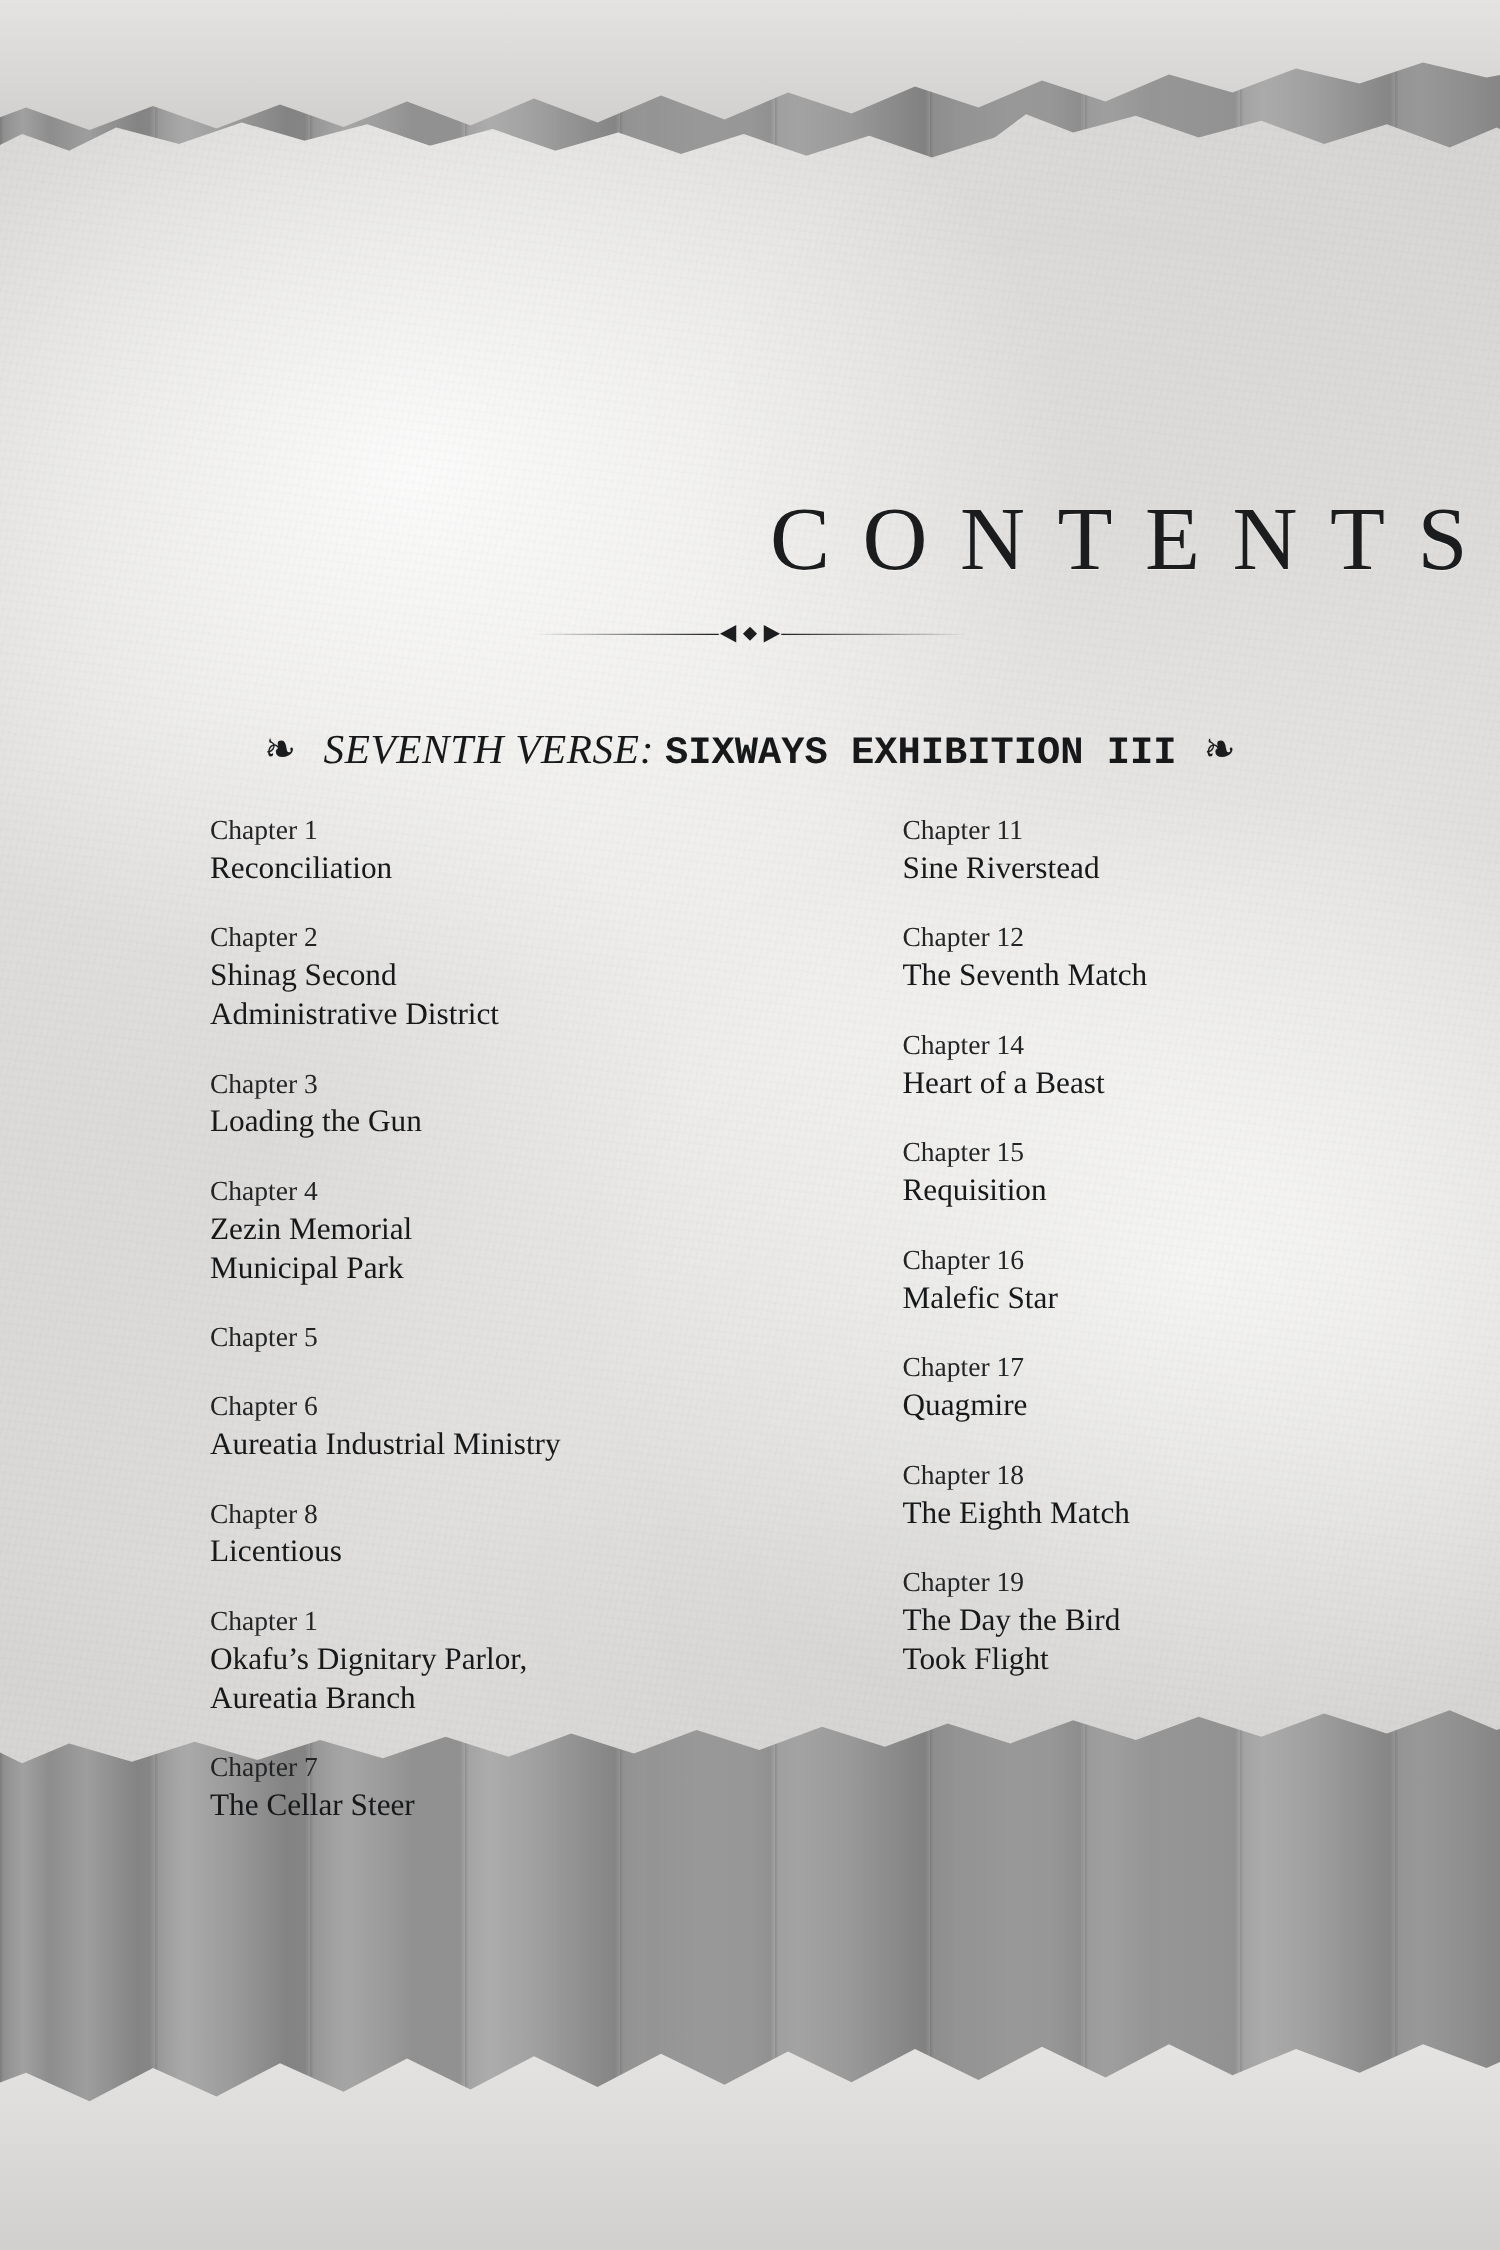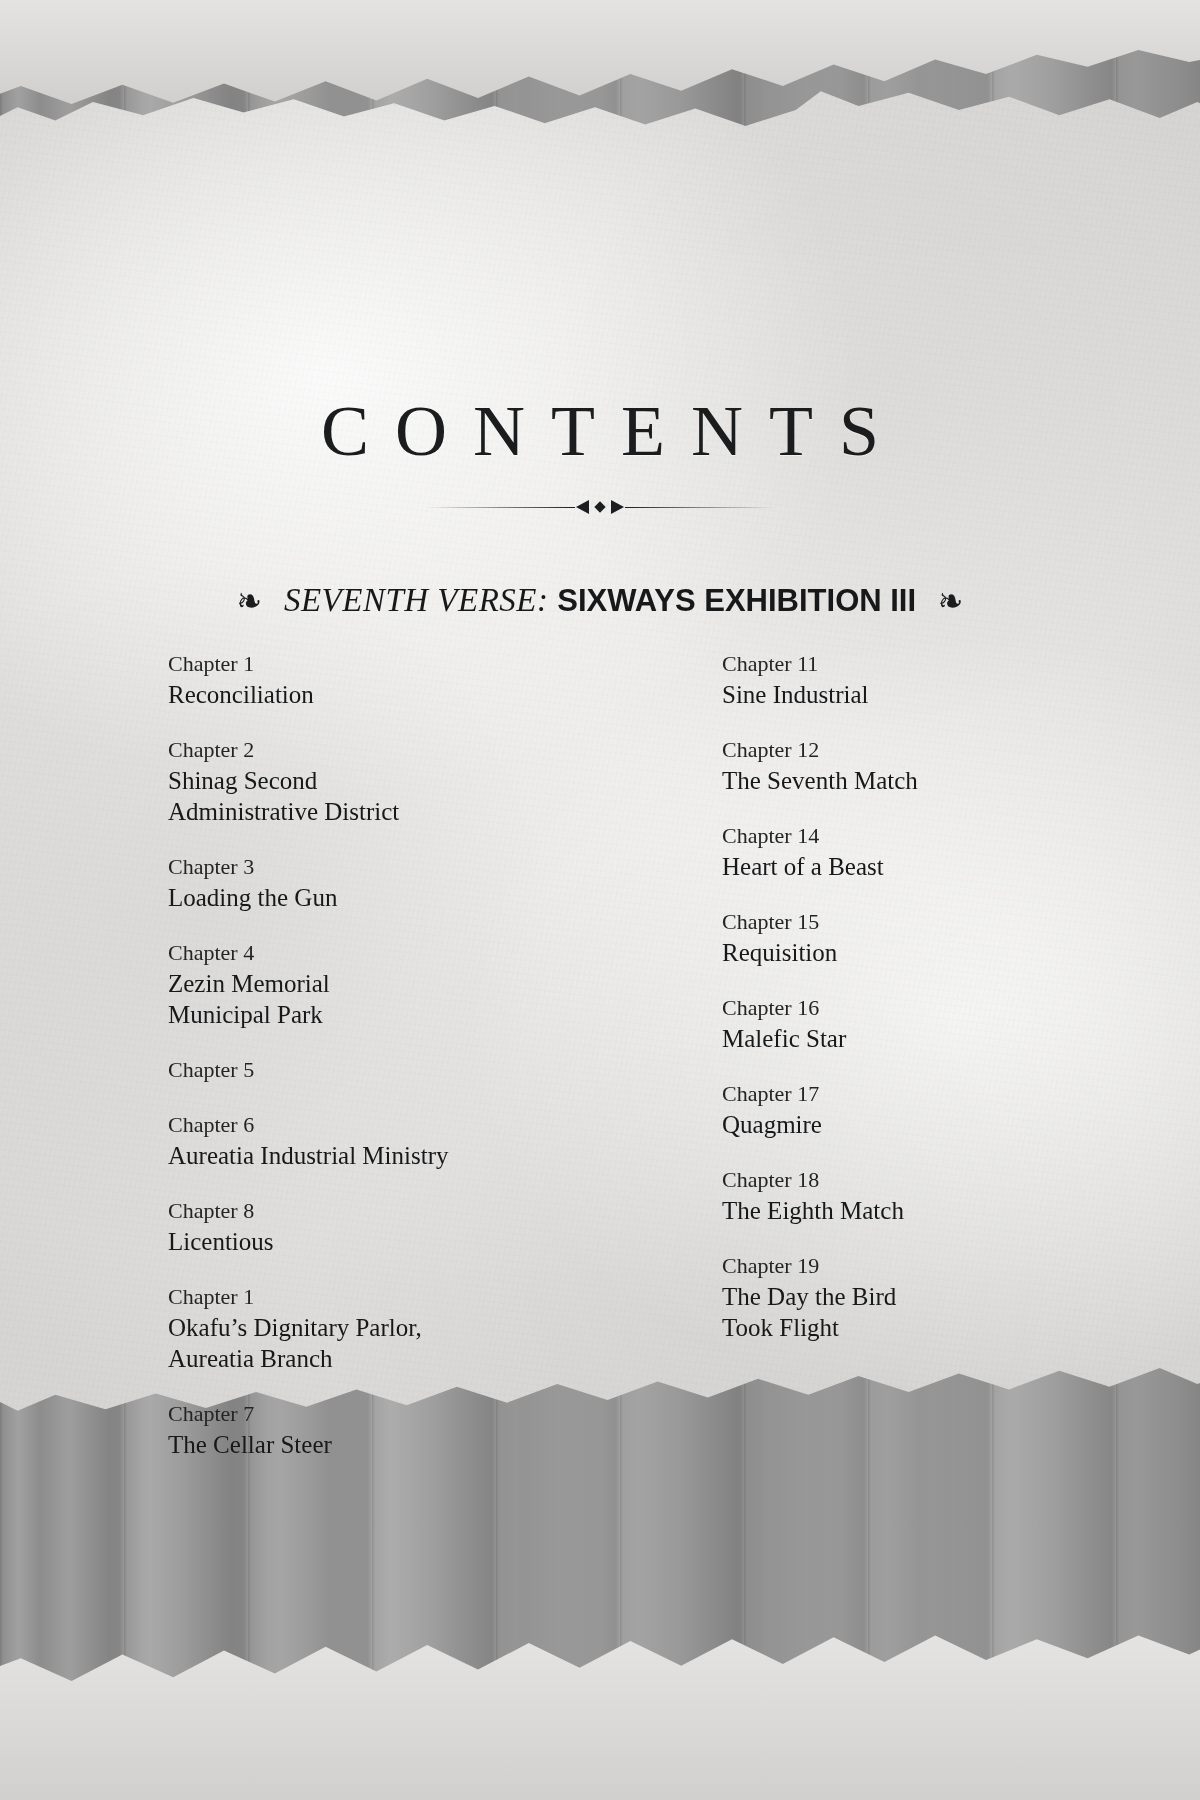--- a/index.html
+++ b/index.html
@@ -109,21 +109,21 @@
     position: absolute;
     inset: 0;
     color: #17181a;
   }
 
   .toc-title {
     position: absolute;
     top: 390px;
     left: 0;
     width: 1200px;
-    text-align: center;
+    text-align: right;
     font-family: "Liberation Serif", serif;
     font-size: 72px;
     letter-spacing: 26px;
     text-indent: 26px;
     font-weight: 400;
     color: #1b1c1e;
     text-shadow: 0 1px 0 rgba(255,255,255,0.5);
   }
 
   .divider {
@@ -180,21 +180,21 @@
   .verse-text {
     font-size: 33px;
     letter-spacing: 0.5px;
     white-space: nowrap;
   }
   .verse-text .ital {
     font-style: italic;
     font-weight: 400;
   }
   .verse-text .bold {
-    font-family: Liberation Sans, sans-serif;
+    font-family: Liberation Mono, monospace;
     font-weight: 700;
     font-size: 31px;
     letter-spacing: 0px;
   }
 
   .columns {
     position: absolute;
     top: 648px;
     left: 168px;
     width: 880px;
@@ -287,21 +287,21 @@
             <div class="title">Okafu’s Dignitary Parlor,<br>Aureatia Branch</div>
           </div>
           <div class="entry">
             <div class="num">Chapter 7</div>
             <div class="title">The Cellar Steer</div>
           </div>
         </div>
       <div class="col" id="col-right">
           <div class="entry">
             <div class="num">Chapter 11</div>
-            <div class="title">Sine Industrial</div>
+            <div class="title">Sine Riverstead</div>
           </div>
           <div class="entry">
             <div class="num">Chapter 12</div>
             <div class="title">The Seventh Match</div>
           </div>
           <div class="entry">
             <div class="num">Chapter 14</div>
             <div class="title">Heart of a Beast</div>
           </div>
           <div class="entry">

